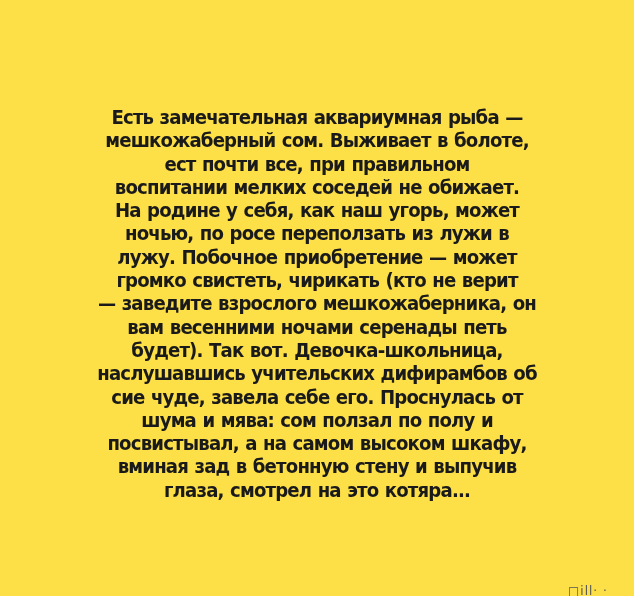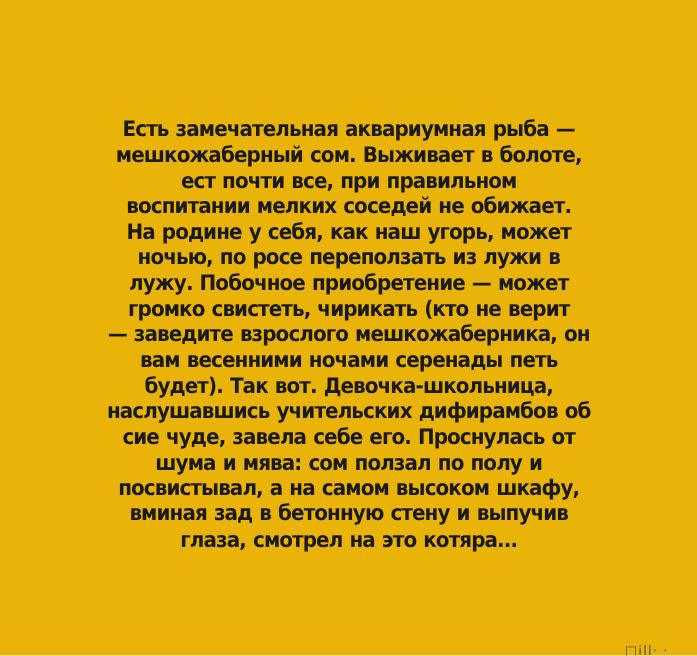--- a/index.html
+++ b/index.html
@@ -12,21 +12,21 @@
       height: 596px;
       overflow: hidden;
       position: relative;
     }
     .page {
       position: absolute;
       left: 0;
       top: 0;
       width: 634px;
       height: 596px;
-      background: #eab308;
+      background: #fde047;
     }
     .text-block {
       position: absolute;
       left: 28px;
       top: 106px;
       width: 578px;
       text-align: center;
       font-family: "DejaVu Sans", sans-serif;
       font-weight: bold;
       color: #1a1a1a;

